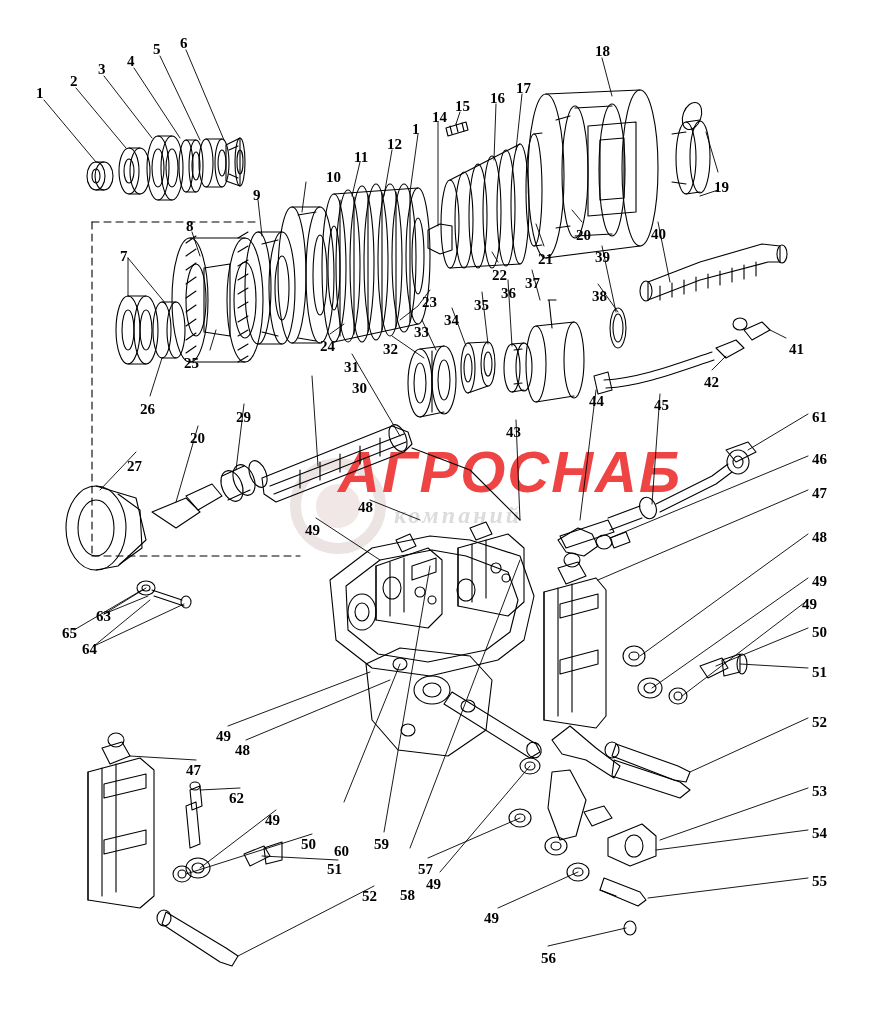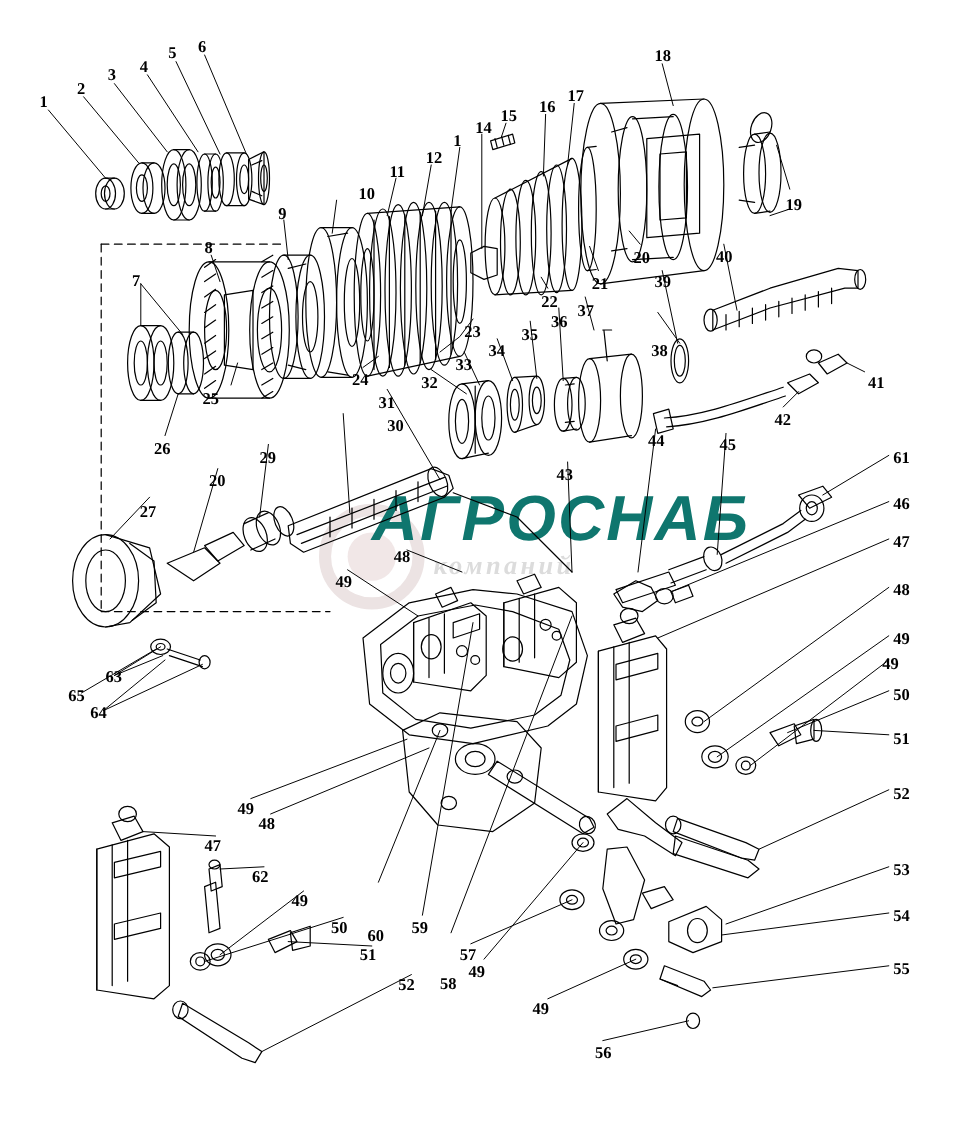--- a/index.html
+++ b/index.html
@@ -2,21 +2,21 @@
 <html><head>
 <meta charset="utf-8">
 <style>
   html,body{margin:0;padding:0;background:#ffffff;}
   body{width:876px;height:1024px;overflow:hidden;font-family:"Liberation Serif",serif;}
   #sheet{position:relative;width:876px;height:1024px;background:#fff;}
   #svgroot{position:absolute;left:0;top:0;width:876px;height:1024px;}
   .callout{position:absolute;font-family:"Liberation Serif",serif;font-size:15px;font-weight:700;color:#000;line-height:1;white-space:nowrap;}
   .wm{position:absolute;pointer-events:none;}
   .wm-top{font-family:"Liberation Serif",serif;font-style:italic;font-size:25px;color:#d9d9d9;font-weight:700;letter-spacing:1px;}
-  .wm-main{font-family:"Liberation Sans",sans-serif;font-weight:700;font-style:italic;font-size:58px;color:#0f766e;letter-spacing:2px;}
+  .wm-main{font-family:"Liberation Sans",sans-serif;font-weight:700;font-style:italic;font-size:58px;color:#ef4444;letter-spacing:2px;}
   .wm-sub{font-family:"Liberation Serif",serif;font-style:italic;font-size:24px;color:#dcdcdc;font-weight:700;letter-spacing:3px;}
   .wm-circle{width:96px;height:96px;border-radius:50%;border:11px solid #ece3e3;box-sizing:border-box;}
   .wm-circle:after{content:"";display:block;width:44px;height:44px;border-radius:50%;background:#f1e7e7;margin:15px auto;}
 </style>
 </head>
 <body>
 
 <div id="sheet">
 
   <div class="wm wm-circle" style="left:290px;top:458px;"></div>
@@ -471,21 +471,21 @@
   <div class="callout" style="left:190px;top:431px;">20</div>
   <div class="callout" style="left:236px;top:410px;">29</div>
   <div class="callout" style="left:304px;top:381px;margin-left:48px;">30</div>
   <div class="callout" style="left:344px;top:360px;">31</div>
   <div class="callout" style="left:383px;top:342px;">32</div>
   <div class="callout" style="left:414px;top:325px;">33</div>
   <div class="callout" style="left:444px;top:313px;">34</div>
   <div class="callout" style="left:474px;top:298px;">35</div>
   <div class="callout" style="left:501px;top:286px;">36</div>
   <div class="callout" style="left:525px;top:276px;">37</div>
-  <div class="callout" style="left:592px;top:289px;margin-top:24px;">38</div>
+  <div class="callout" style="left:592px;top:289px;">38</div>
   <div class="callout" style="left:595px;top:250px;">39</div>
   <div class="callout" style="left:651px;top:227px;">40</div>
   <div class="callout" style="left:789px;top:342px;">41</div>
   <div class="callout" style="left:704px;top:375px;">42</div>
   <div class="callout" style="left:506px;top:425px;">43</div>
   <div class="callout" style="left:589px;top:394px;">44</div>
   <div class="callout" style="left:654px;top:398px;">45</div>
   <div class="callout" style="left:812px;top:452px;">46</div>
   <div class="callout" style="left:812px;top:486px;">47</div>
   <div class="callout" style="left:812px;top:530px;">48</div>

